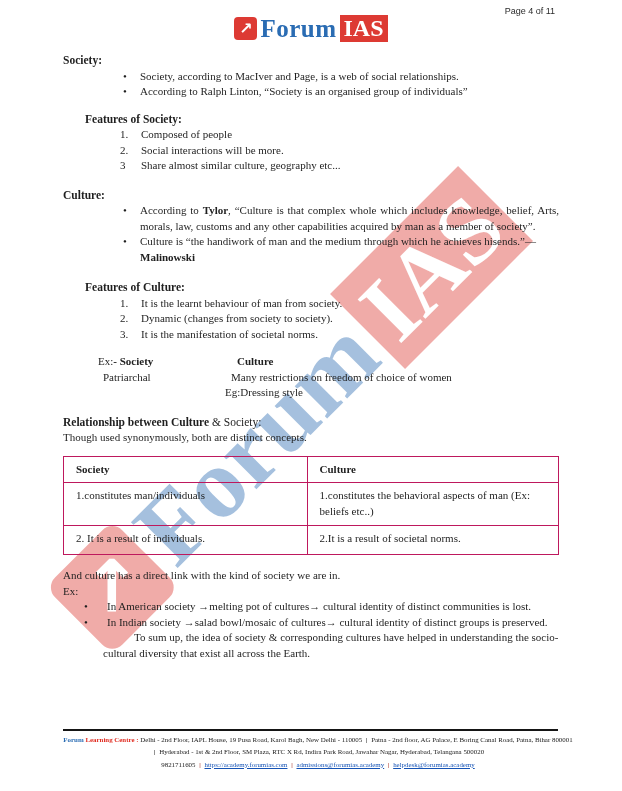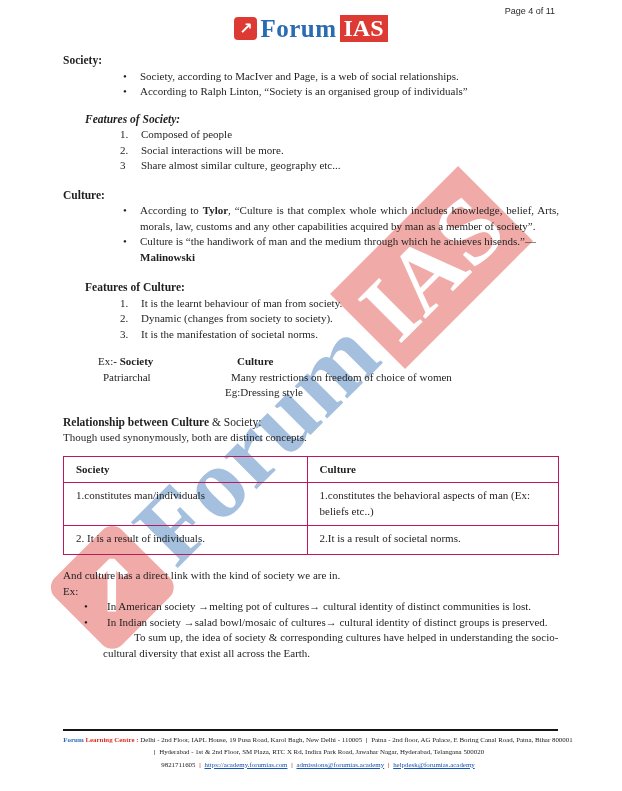--- a/index.html
+++ b/index.html
@@ -43,21 +43,21 @@
   .mt-society { margin-top:11px; }
   .brow { display:flex; margin-left:60px; }
   .bdot { width:17px; flex:0 0 auto; }
   .bdot::before { content:"•"; }
   .btext { flex:1; }
   .just { text-align:justify; }
   .ind-h { margin-left:22px; font-weight:700; font-size:11.5px; }
   .nrow { display:flex; margin-left:57px; }
   .nmark { width:21px; flex:0 0 auto; }
   .ntext { flex:1; }
-  .mt-featS { margin-top:12px;font-style:italic; }
+  .mt-featS { margin-top:12px; }
   .mt-cult { margin-top:14px; }
   .mt-featC { margin-top:15px; }
   .ex-block { margin-top:12px; margin-left:35px; }
   .ex-row { display:flex;gap:35px; }
   .ex-colA { width:92px; flex:0 0 auto; }
   .ex-colB { flex:1; }
   .p5 { padding-left:5px; } .p6 { padding-left:6px; } .p10 { padding-left:10px; } .p12 { padding-left:12px; }
   .b { font-weight:700; }
   .mt-rel { margin-top:14px; }
   

